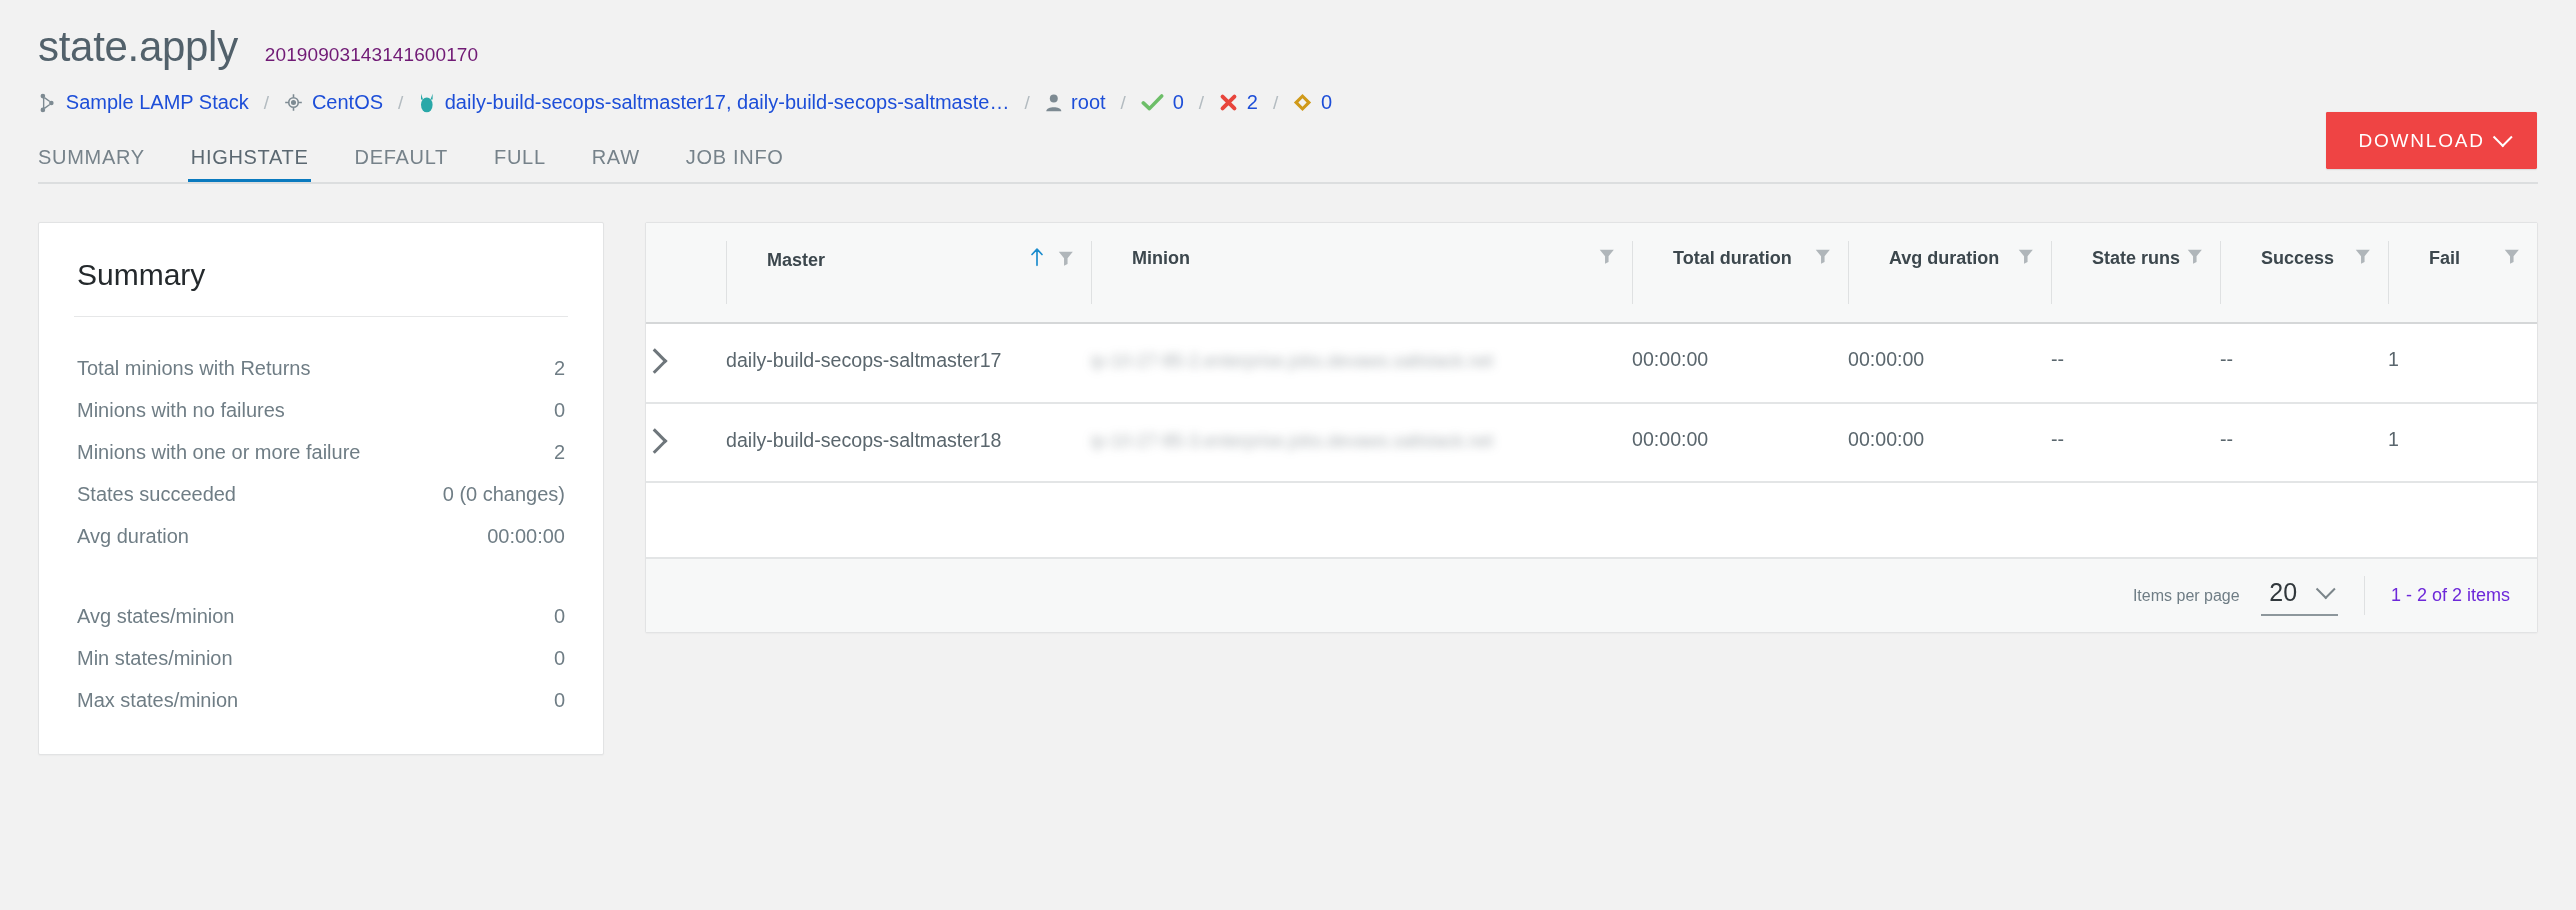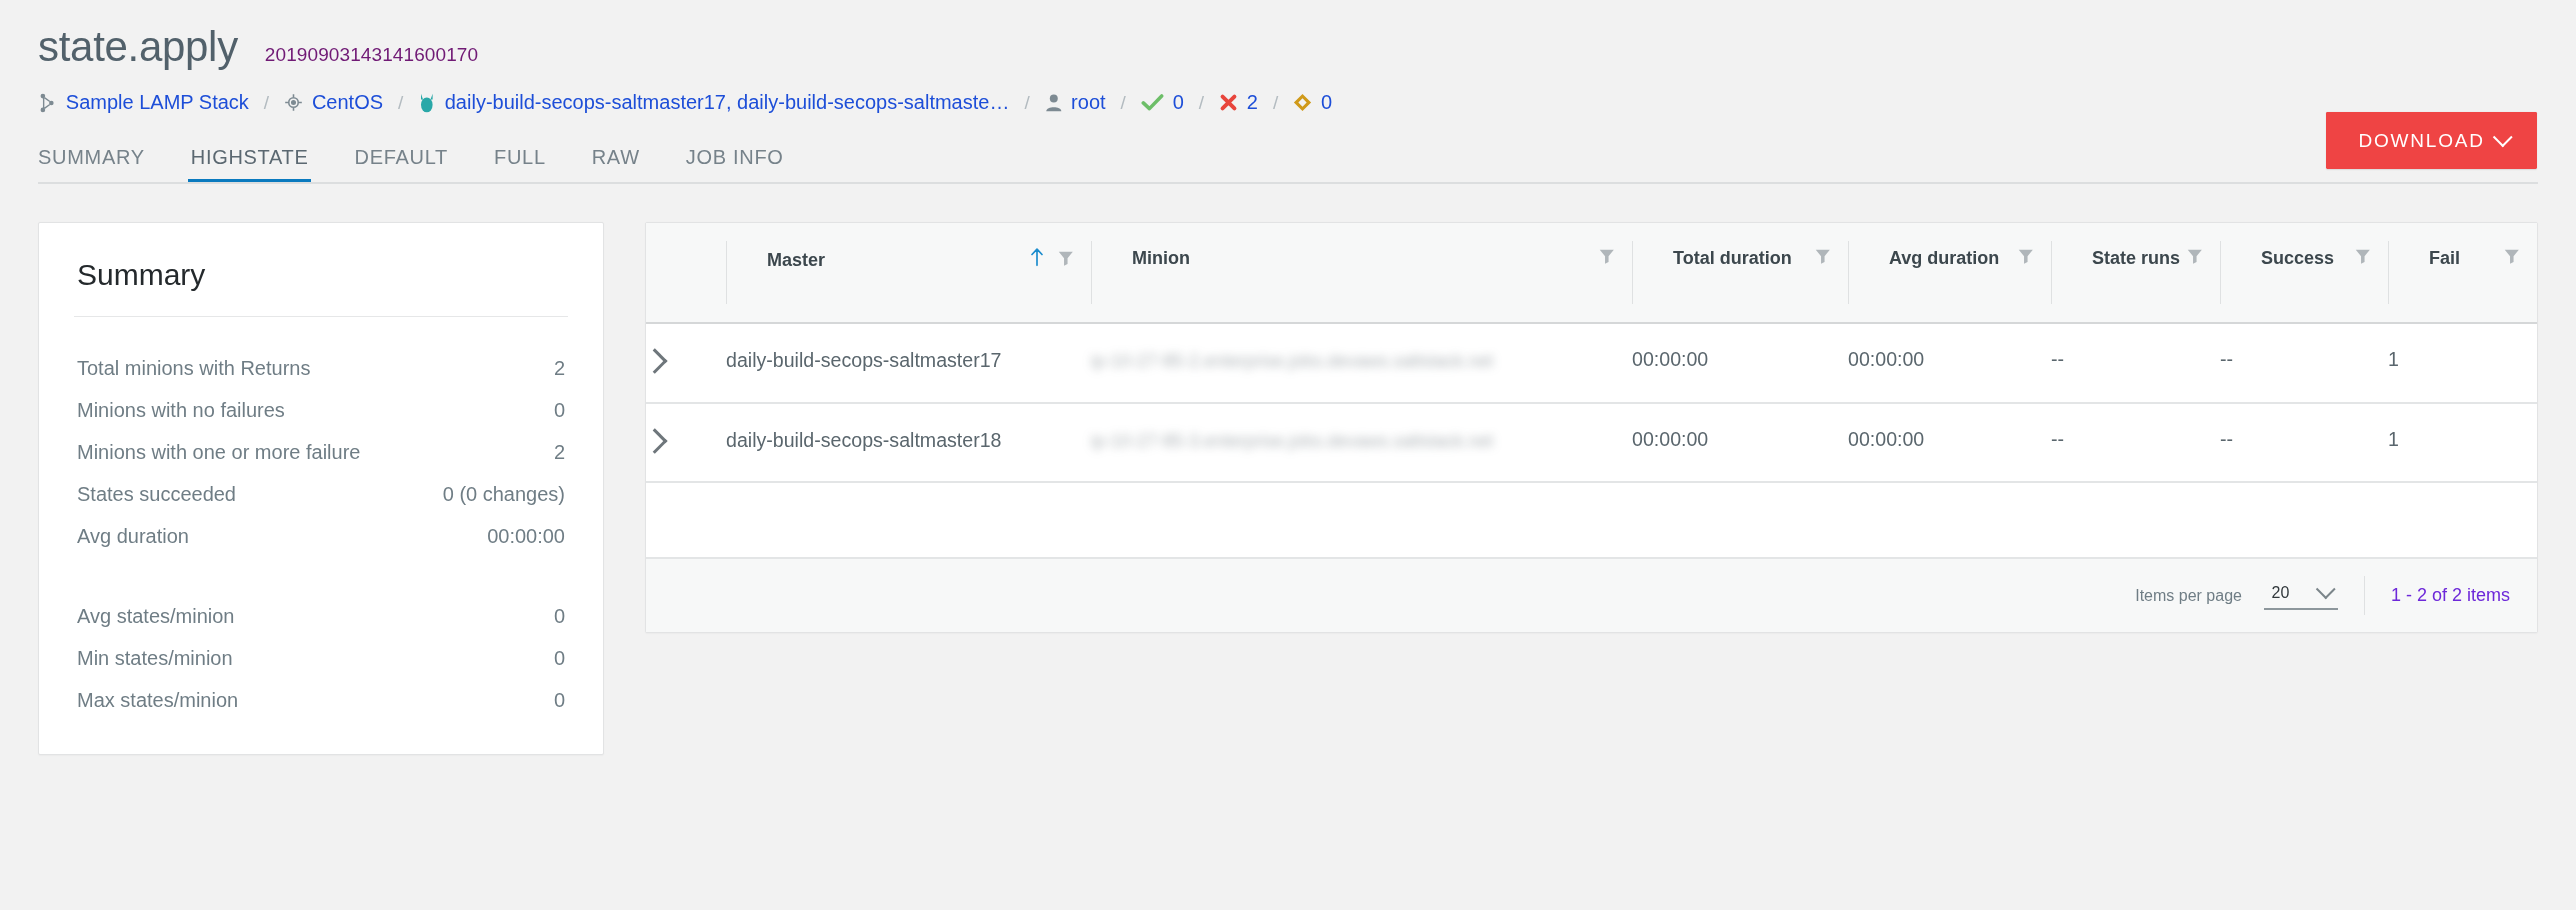--- a/index.html
+++ b/index.html
@@ -127,21 +127,21 @@
   .table-footer {
     background: #f7f8f8; display: flex; align-items: center;
     justify-content: flex-end; gap: 0; padding: 17.6px 27px; height: 73px;
   }
   .ipp-label { font-size: 16px; color: #6f7d85; margin-right: 21.6px; }
   .ipp-select {
     display: flex; align-items: center; gap: 21.6px;
     border-bottom: 2px solid #8d979c; padding: 2.7px 5.4px 6.8px 8px;
     cursor: pointer; min-width: 74px; justify-content: space-between;
   }
-  .ipp-value { font-size: 16px; color: #31383c; }
+  .ipp-value { font-size: 25px; color: #31383c; }
   .footer-divider { width: 1.4px; height: 39px; background: #dfe1e2; margin: 0 26px; }
   .items-count { font-size: 18px; color: #6d28d9; }
 
   .chev-down {
     display: inline-block; width: 13.5px; height: 13.5px;
     border-right: 2.7px solid #7b858a; border-bottom: 2.7px solid #7b858a;
     transform: rotate(45deg) translate(-2.7px,-2.7px);
   }
   .chev-down.white { border-color: #ffffff; }
   .funnel { flex-shrink: 0; }

